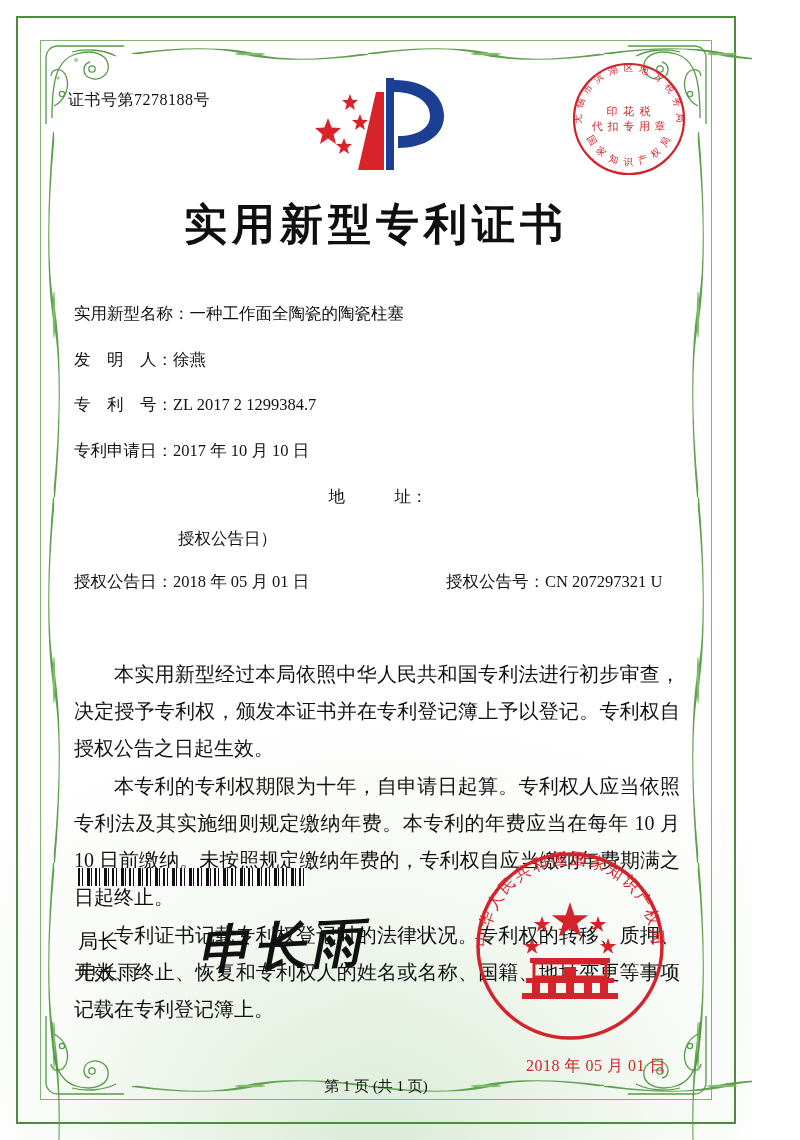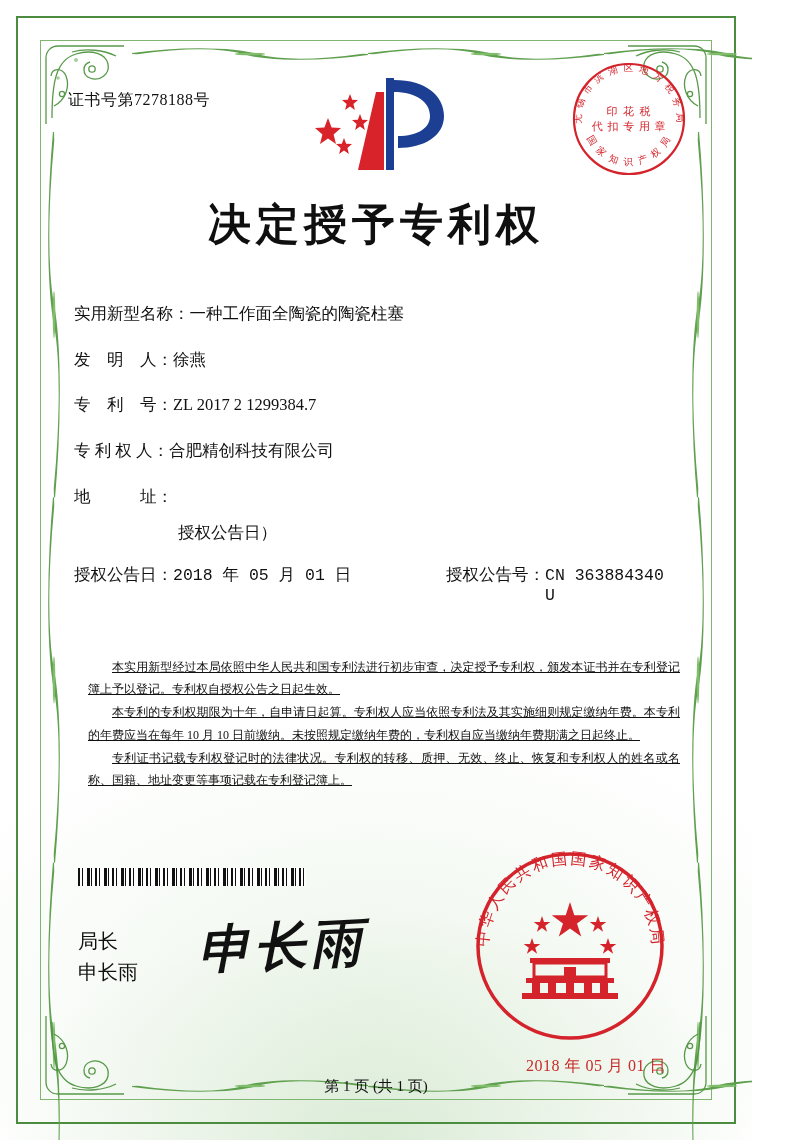--- a/index.html
+++ b/index.html
@@ -122,54 +122,53 @@
     right: 10px;
     top: 248px;
     font-size: 16.5px;
     color: #111;
     line-height: 1.25;
   }
   .frow {
     display: flex;
     align-items: flex-start;
     margin-bottom: 25px;
+    justify-content: center;
   }
   .flabel {
     flex: 0 0 auto;
     white-space: pre;
   }
   .fvalue {
     flex: 1 1 auto;
     white-space: pre-wrap;
   }
-  .frow.addr { margin-bottom: 16px; }
+  .frow.addr { margin-bottom: 22px; }
   .addr-cont {
     margin-left: 104px;
     margin-bottom: 22px;
   }
 
   .pubrow {
     display: flex;
     margin-top: 2px;
     margin-bottom: 6px;
-    font-family: Liberation Mono, monospace;
   }
   .pubrow .left { flex: 0 0 372px; display: flex; }
   .pubrow .right { flex: 1 1 auto; display: flex; }
 
   .paras {
     position: absolute;
-    left: 28px;
+    left: 14px;
     right: 12px;
     top: 600px;
-    font-size: 12px;
+    font-size: 20px;
     line-height: 1.85;
     color: #111;
     text-align: justify;
-    text-decoration: underline;
   }
   .paras p {
     margin: 0 0 1px 0;
     text-indent: 2em;
   }
 
   
   .barcode {
     position: absolute;
     left: 18px;
@@ -351,52 +350,52 @@
           <textPath href="#arcTop" startOffset="50%" text-anchor="middle">无 锡 市 滨 湖 区 地 方 税 务 局</textPath>
         </text>
         <text font-size="9.5" fill="#d4232b" letter-spacing="1.6" font-family="'DejaVu Sans',sans-serif">
           <textPath href="#arcBot" startOffset="50%" text-anchor="middle">国 家 知 识 产 权 局</textPath>
         </text>
         <text x="61" y="57" font-size="11" fill="#d4232b" text-anchor="middle" letter-spacing="1" font-family="'DejaVu Sans',sans-serif">印 花 税</text>
         <text x="61" y="72" font-size="11" fill="#d4232b" text-anchor="middle" letter-spacing="0.6" font-family="'DejaVu Sans',sans-serif">代 扣 专 用 章</text>
       </svg>
     </div>
 
-    <div class="title">决定授予专利权</div>
+    <div class="title">实用新型专利证书</div>
 
     <div class="fields">
       <div class="frow">
         <span class="flabel">实用新型名称：</span>
         <span class="fvalue">一种工作面全陶瓷的陶瓷柱塞</span>
       </div>
       <div class="frow">
         <span class="flabel">发　明　人：</span>
         <span class="fvalue">徐燕</span>
       </div>
       <div class="frow">
         <span class="flabel">专　利　号：</span>
         <span class="fvalue">ZL 2017 2 1299384.7</span>
       </div>
       <div class="frow">
-        <span class="flabel">专 利 权 人：</span>
-        <span class="fvalue">合肥精创科技有限公司</span>
+        <span class="flabel">专利申请日：</span>
+        <span class="fvalue">2017 年 10 月 10 日</span>
       </div>
       <div class="frow addr">
         <span class="flabel">地　　　址：</span>
       </div>
       <div class="addr-cont">授权公告日）</div>
 
       <div class="pubrow">
         <div class="left">
           <span class="flabel">授权公告日：</span>
           <span>2018 年 05 月 01 日</span>
         </div>
         <div class="right">
           <span class="flabel">授权公告号：</span>
-          <span>CN 363884340 U</span>
+          <span>CN 207297321 U</span>
         </div>
       </div>
     </div>
 
     <div class="paras">
       <p>本实用新型经过本局依照中华人民共和国专利法进行初步审查，决定授予专利权，颁发本证书并在专利登记簿上予以登记。专利权自授权公告之日起生效。</p>
       <p>本专利的专利权期限为十年，自申请日起算。专利权人应当依照专利法及其实施细则规定缴纳年费。本专利的年费应当在每年 10 月 10 日前缴纳。未按照规定缴纳年费的，专利权自应当缴纳年费期满之日起终止。</p>
       <p>专利证书记载专利权登记时的法律状况。专利权的转移、质押、无效、终止、恢复和专利权人的姓名或名称、国籍、地址变更等事项记载在专利登记簿上。</p>
     </div>
 

